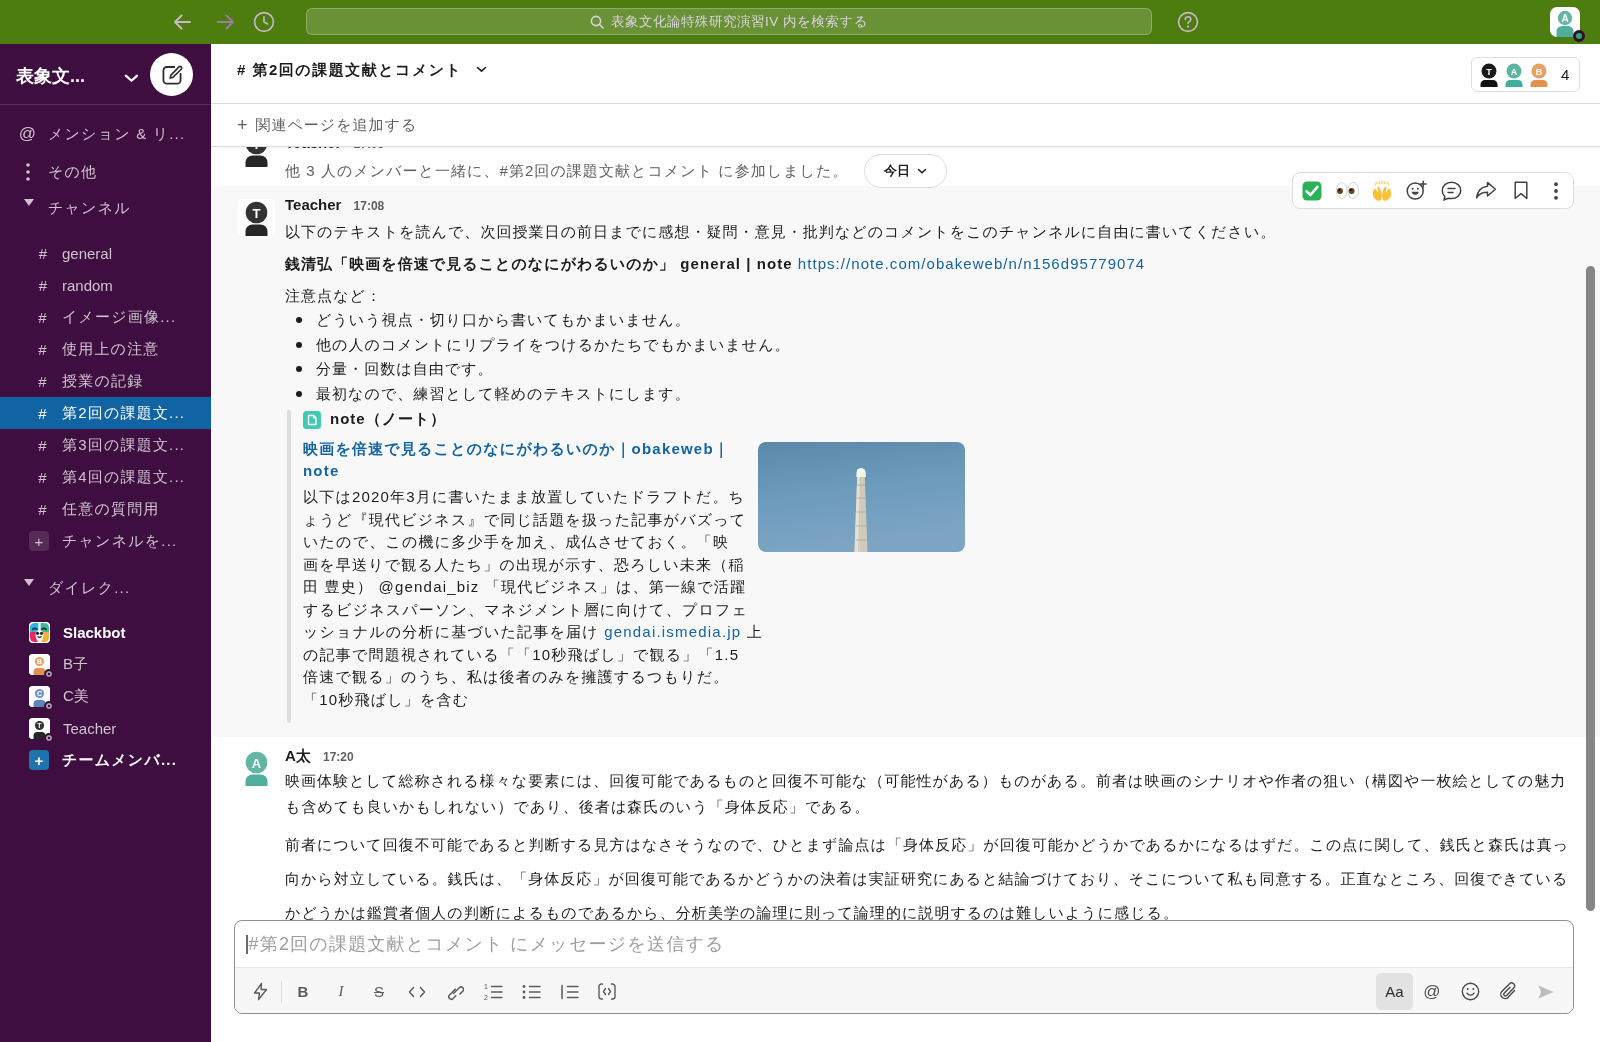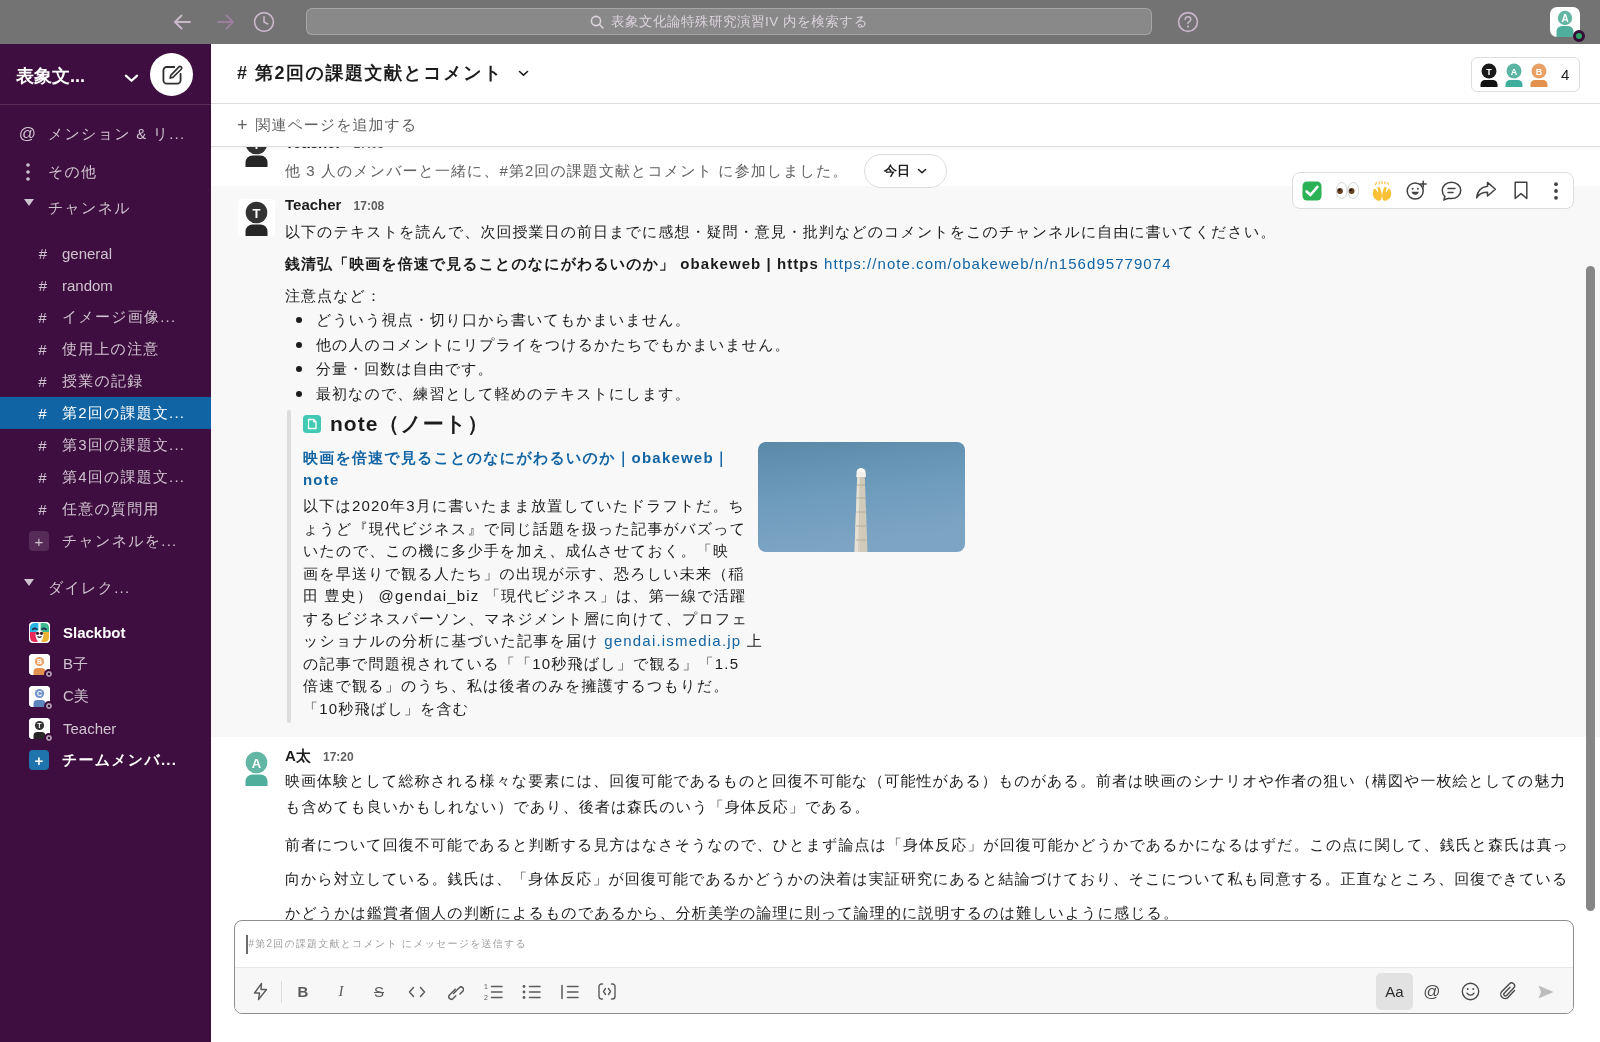--- a/index.html
+++ b/index.html
@@ -1,21 +1,21 @@
 <!DOCTYPE html>
 <html lang="ja"><head>
 <meta charset="utf-8">
 <style>
 * { margin:0; padding:0; box-sizing:border-box; }
 html,body { width:1600px; height:1042px; overflow:hidden; }
 body { font-family:"Liberation Sans",sans-serif; color:#1d1c1d; background:#fff; position:relative; }
 .abs { position:absolute; }
 
 
-#topbar { position:absolute; left:0; top:0; width:1600px; height:44px; background:#737373; }
+#topbar { position:absolute; left:0; top:0; width:1600px; height:44px; background:#4d7c0f; }
 #searchbox { position:absolute; left:306px; top:8px; width:846px; height:27px; background:rgba(255,255,255,0.16); border:1px solid rgba(255,255,255,0.25); border-radius:6px; display:flex; align-items:center; justify-content:center; color:#dcd3dd; font-size:13.5px; }
 #searchbox svg { margin-right:7px; } #searchbox { letter-spacing:0.5px; }
 #topavatar { position:absolute; left:1550px; top:7px; width:30px; height:30px; background:#fff; border-radius:7px; }
 
 
 #sidebar { position:absolute; left:0; top:44px; width:211px; height:998px; background:#3f0e40; color:#cfc3cf; font-size:15px; }
 #wsheader { height:61px; border-bottom:1px solid rgba(255,255,255,0.13); position:relative; }
 #wsname { position:absolute; left:16px; top:20px; font-size:18px; font-weight:bold; color:#fff; letter-spacing:0; }
 #wschev { position:absolute; left:124px; top:30px; }
 #composebtn { position:absolute; left:150px; top:9px; width:43px; height:43px; background:#fff; border-radius:50%; display:flex; align-items:center; justify-content:center; }
@@ -32,21 +32,21 @@
 .plusbox.blue { background:#1f74ad; color:#fff; }
 
 
 .dot { position:absolute; right:-4px; bottom:-4px; width:10px; height:10px; border-radius:50%; border:2.5px solid #3f0e40; }
 .dot.on { background:#2bac76; }
 .dot.off { background:#3f0e40; box-shadow:inset 0 0 0 1.8px #b3a2b4; }
 
 
 #main { position:absolute; left:211px; top:44px; width:1389px; height:998px; background:#fff; }
 #chanhead { position:absolute; left:0; top:0; width:1389px; height:60px; border-bottom:1px solid #ddd; background:#fff; }
-#chantitle { position:absolute; left:26px; top:17px; font-size:18px; font-weight:bold; letter-spacing:1.5px; }
+#chantitle { position:absolute; left:26px; top:17px; font-size:15px; font-weight:bold; letter-spacing:1.5px; }
 #members { position:absolute; left:1260px; top:13px; width:109px; height:35px; border:1px solid #ddd; border-radius:6px; background:#fff; display:flex; align-items:center; padding-left:6px; }
 #members .cnt { font-size:15px; color:#1d1c1d; margin-left:11px; }
 #relbar { position:absolute; left:0; top:61px; width:1389px; height:42px; background:#fff; border-bottom:1px solid #ddd; box-shadow:0 2px 3px rgba(0,0,0,0.04); color:#616061; font-size:15px; }
 #relbar .inner { display:flex; align-items:center; height:100%; padding-left:26px; letter-spacing:1px; }
 
 #msgs { position:absolute; left:0; top:103px; width:1389px; height:773px; overflow:hidden; background:#fff; }
 .avatar36 { position:absolute; left:27px; width:37px; height:37px; border-radius:4px; background:#fff; }
 .mhead { position:absolute; left:74px; font-size:15px; font-weight:bold; color:#1d1c1d; }
 .mhead .ts { font-weight:bold; font-size:12px; color:#616061; margin-left:8px; }
 .mtext { position:absolute; left:74px; font-size:15px; line-height:25px; color:#1d1c1d; letter-spacing:1.05px; }
@@ -56,28 +56,28 @@
 #grayblock { position:absolute; left:0; top:39px; width:1389px; height:551px; background:#f8f8f8; }
 
 #todaypill { position:absolute; left:653px; top:7px; width:83px; height:34px; background:#fff; border:1px solid #ddd; border-radius:17px; display:flex; align-items:center; justify-content:center; font-size:13px; font-weight:bold; z-index:5; }
 #hovertb { position:absolute; left:1081px; top:25px; width:282px; height:37px; background:#fff; border:1px solid #ddd; border-radius:8px; display:flex; align-items:center; padding-left:2px; z-index:5; }
 #hovertb .it { width:35px; height:28px; display:flex; align-items:center; justify-content:center; }
 
 
 #card { position:absolute; left:76px; top:263px; width:700px; }
 #cardbar { position:absolute; left:0; top:0px; width:4px; height:313px; background:#ddd; border-radius:4px; }
 #cardc { position:absolute; left:16px; top:0; width:680px; }
-#cardhead { font-size:21px; font-weight:bold; display:flex; align-items:center; letter-spacing:1px;text-align:right; }
+#cardhead { font-size:15px; font-weight:bold; display:flex; align-items:center; letter-spacing:1px;text-align:right; }
 #cardtitle { font-size:15px; font-weight:bold; color:#1264a3; line-height:22px; margin-top:9px; letter-spacing:1.2px; }
 #cardbody { font-size:15px; line-height:22.5px; margin-top:4px; width:465px; letter-spacing:1.2px; }
 #cardimg { position:absolute; left:471px; top:32px; width:207px; height:110px; border-radius:8px; overflow:hidden; }
 
 
 #composer { position:absolute; left:23px; top:876px; width:1340px; height:94px; border:1px solid #8d8d8d; border-radius:8px; background:#fff; overflow:hidden; }
-#composer .ph { height:46px; display:flex; align-items:center; padding-left:11px; color:#9e9e9e; font-size:10px; letter-spacing:1.2px; }
+#composer .ph { height:46px; display:flex; align-items:center; padding-left:11px; color:#9e9e9e; font-size:18px; letter-spacing:1.2px; }
 #ctoolbar { position:absolute; left:0; top:46px; width:100%; height:48px; background:#f7f7f7; border-top:1px solid #e8e8e8; display:flex; align-items:center; }
 .cic { width:38px; height:30px; display:flex; align-items:center; justify-content:center; color:#5b5b5b; }
 .csep { width:1px; height:22px; background:#ddd; margin:0 2px; }
 
 #scrollbar { position:absolute; left:1586px; top:266px; width:9px; height:645px; background:#868686; border-radius:5px; z-index:9; }
 
 .bul { position:relative; padding-left:31px; }
 .bul .bdot { position:absolute; left:11px; top:9px; width:6px; height:6px; border-radius:50%; background:#1d1c1d; }
 </style>
 </head>
@@ -292,21 +292,21 @@
         </span>
     </div>
 
     <svg class="avatar36" style="top:52px" width="37" height="37" viewBox="0 0 37 37">
         <circle cx="18.5" cy="13.5" r="10.8" fill="#333"></circle>
         <text x="18.5" y="18.6" font-size="13" font-weight="bold" fill="#fff" text-anchor="middle" font-family="Liberation Sans,sans-serif">T</text>
         <path d="M7.5 37 v-4.5 a7 7 0 0 1 7 -7 h8 a7 7 0 0 1 7 7 V37 Z" fill="#262626"></path>
       </svg>
     <div class="mhead" style="top:49px">Teacher <span class="ts">17:08</span></div>
     <div class="mtext" style="top:72px">以下のテキストを読んで、次回授業日の前日までに感想・疑問・意見・批判などのコメントをこのチャンネルに自由に書いてください。</div>
-    <div class="mtext" style="top:104px"><b>銭清弘「映画を倍速で見ることのなにがわるいのか」 obakeweb | https</b> <a class="lnk">https://note.com/obakeweb/n/n156d95779074</a></div>
+    <div class="mtext" style="top:104px"><b>銭清弘「映画を倍速で見ることのなにがわるいのか」 general | note</b> <a class="lnk">https://note.com/obakeweb/n/n156d95779074</a></div>
     <div class="mtext" style="top:136px">注意点など：</div>
     <div class="mtext" style="top:161px; line-height:24.5px; left:74px;">
       <div class="bul"><span class="bdot"></span>どういう視点・切り口から書いてもかまいません。</div>
       <div class="bul"><span class="bdot"></span>他の人のコメントにリプライをつけるかたちでもかまいません。</div>
       <div class="bul"><span class="bdot"></span>分量・回数は自由です。</div>
       <div class="bul"><span class="bdot"></span>最初なので、練習として軽めのテキストにします。</div>
     </div>
 
     <div id="card">
       <div id="cardbar"></div>

